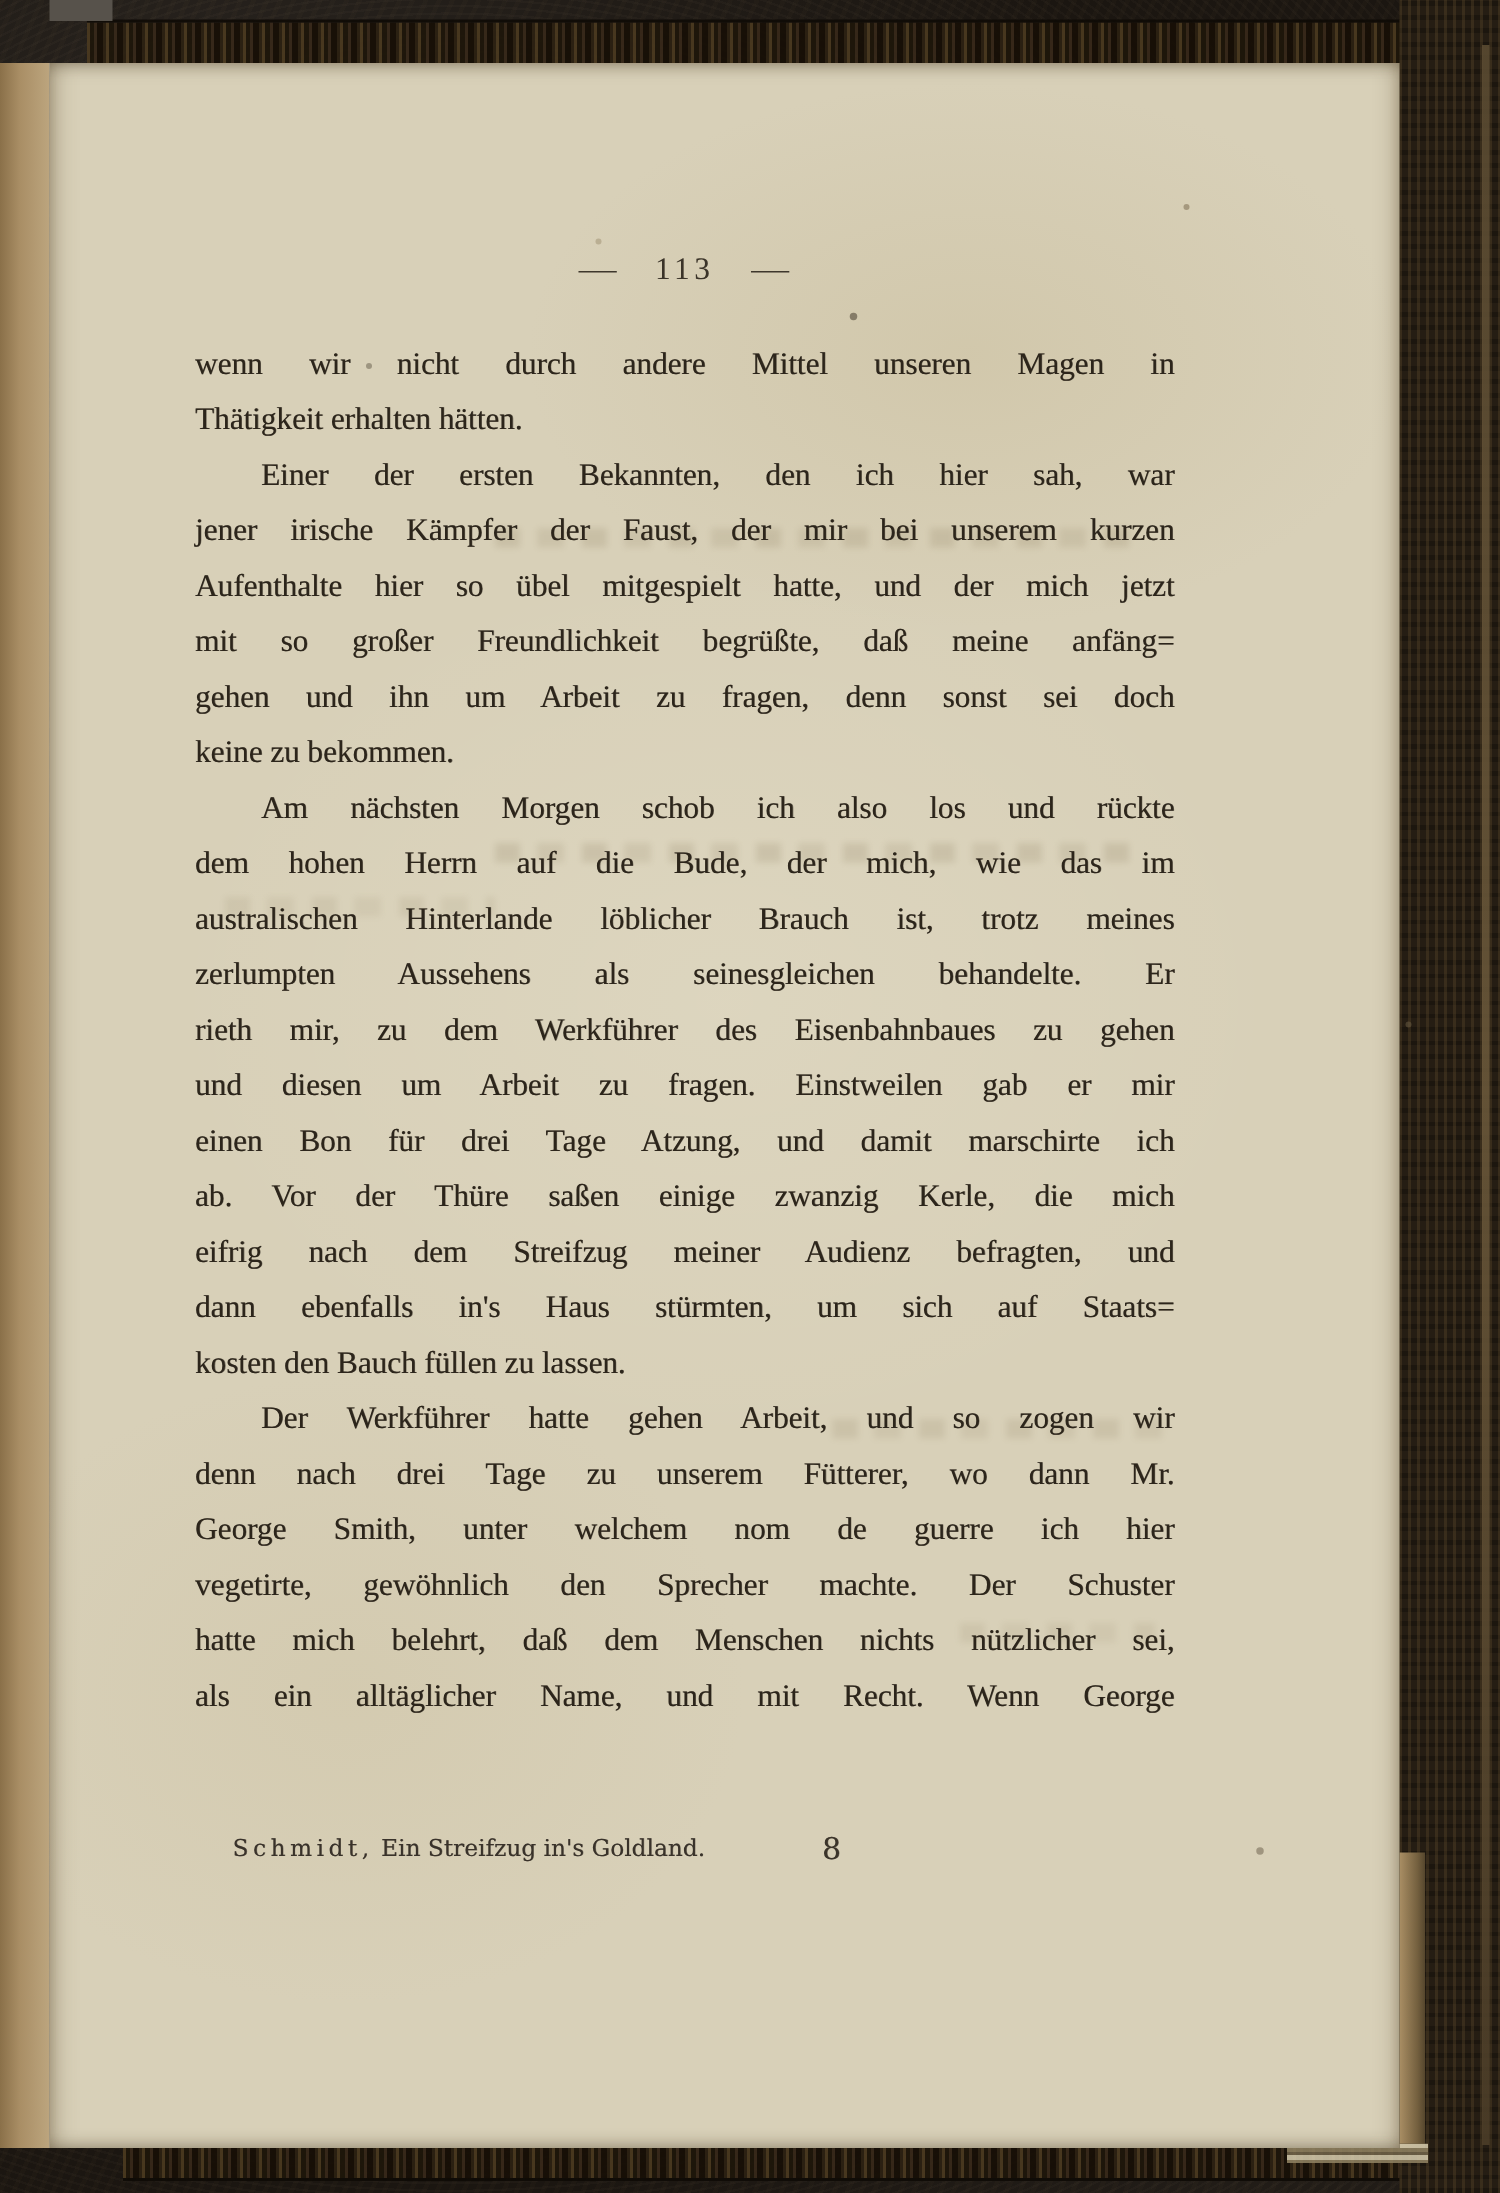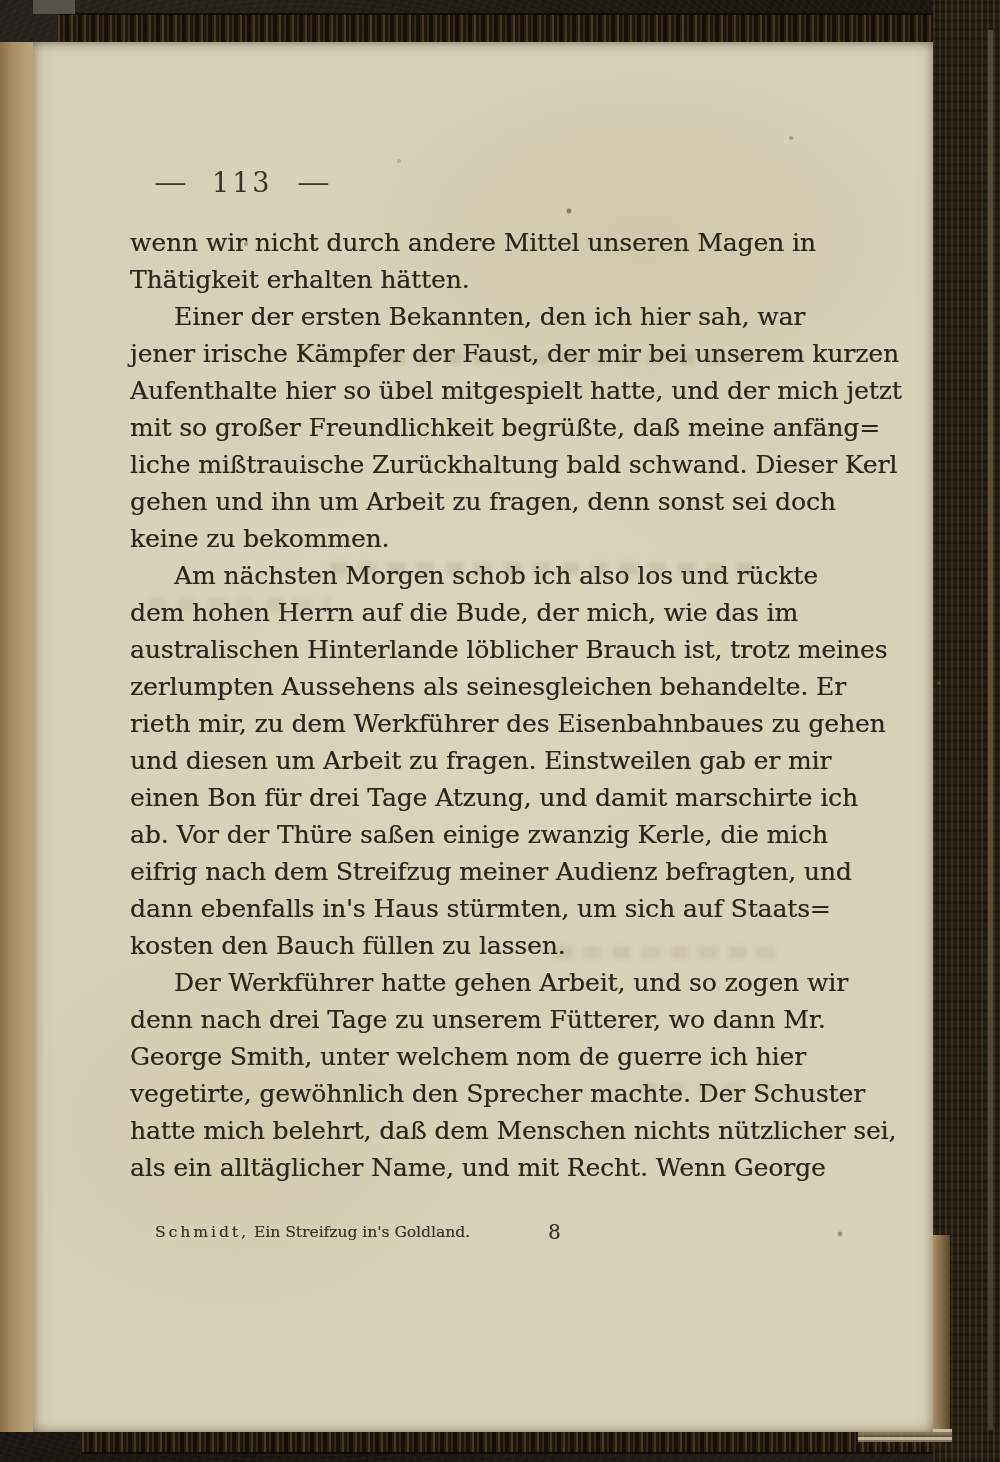--- a/index.html
+++ b/index.html
@@ -100,33 +100,34 @@
       757px  95px 0 1px  rgba(125,110,82,0.55),
       806px 1191px 0 1.5px rgba(90,78,58,0.45),
       365px 118px 0 1px  rgba(150,135,105,0.45),
       905px  640px 0 1px rgba(110,95,70,0.5);
     pointer-events:none;
   }
 
   
   .header{
     position:absolute; left:130px; top:167px; width:653px;
-    font-size:27px; color:#453d31; letter-spacing:1px;
+    text-align:center; font-size:21px; color:#453d31; letter-spacing:1px;font-family:Liberation Serif, serif;
   }
   .header .dash{ display:inline-block; margin:0 27px; transform:scaleX(1.2); color:#3e372c; }
   .header .pnum{ letter-spacing:3px; color:#3b3429; }
 
   
   .text-block{ position:absolute; left:130px; top:224px; width:653px; }
   .text-line{
-    height:37px; line-height:37px; font-size:25px; color:#2c251b;
+    height:37px; line-height:37px; font-size:21px; color:#2c251b;
     letter-spacing:-0.1px;
     text-align:justify; text-align-last:justify;
     text-shadow:0.35px 0.3px 0.35px rgba(44,37,27,0.55);
     white-space:nowrap;
+    font-family:Liberation Serif, serif;
   }
   .text-line.indent{ padding-left:44px; }
   .text-line.para-end{ text-align-last:left; }
 
   
   .footer{
     position:absolute; left:142px; top:1217px; width:653px; height:30px;
     font-size:15.5px; color:#39322a; line-height:30px;
     text-shadow:0.3px 0.3px 0.3px rgba(57,50,42,0.5);
   }
@@ -167,21 +168,20 @@
     <span class="dash">—</span><span class="pnum">113</span><span class="dash">—</span>
   </div>
 
   <div class="text-block">
       <div class="text-line">wenn wir nicht durch andere Mittel unseren Magen in</div>
       <div class="text-line para-end">Thätigkeit erhalten hätten.</div>
       <div class="text-line indent">Einer der ersten Bekannten, den ich hier sah, war</div>
       <div class="text-line">jener irische Kämpfer der Faust, der mir bei unserem kurzen</div>
       <div class="text-line">Aufenthalte hier so übel mitgespielt hatte, und der mich jetzt</div>
       <div class="text-line">mit so großer Freundlichkeit begrüßte, daß meine anfäng=</div>
-      <div class="text-line">liche mißtrauische Zurückhaltung bald schwand. Dieser Kerl</div>
       <div class="text-line">gehen und ihn um Arbeit zu fragen, denn sonst sei doch</div>
       <div class="text-line para-end">keine zu bekommen.</div>
       <div class="text-line indent">Am nächsten Morgen schob ich also los und rückte</div>
       <div class="text-line">dem hohen Herrn auf die Bude, der mich, wie das im</div>
       <div class="text-line">australischen Hinterlande löblicher Brauch ist, trotz meines</div>
       <div class="text-line">zerlumpten Aussehens als seinesgleichen behandelte. Er</div>
       <div class="text-line">rieth mir, zu dem Werkführer des Eisenbahnbaues zu gehen</div>
       <div class="text-line">und diesen um Arbeit zu fragen. Einstweilen gab er mir</div>
       <div class="text-line">einen Bon für drei Tage Atzung, und damit marschirte ich</div>
       <div class="text-line">ab. Vor der Thüre saßen einige zwanzig Kerle, die mich</div>

